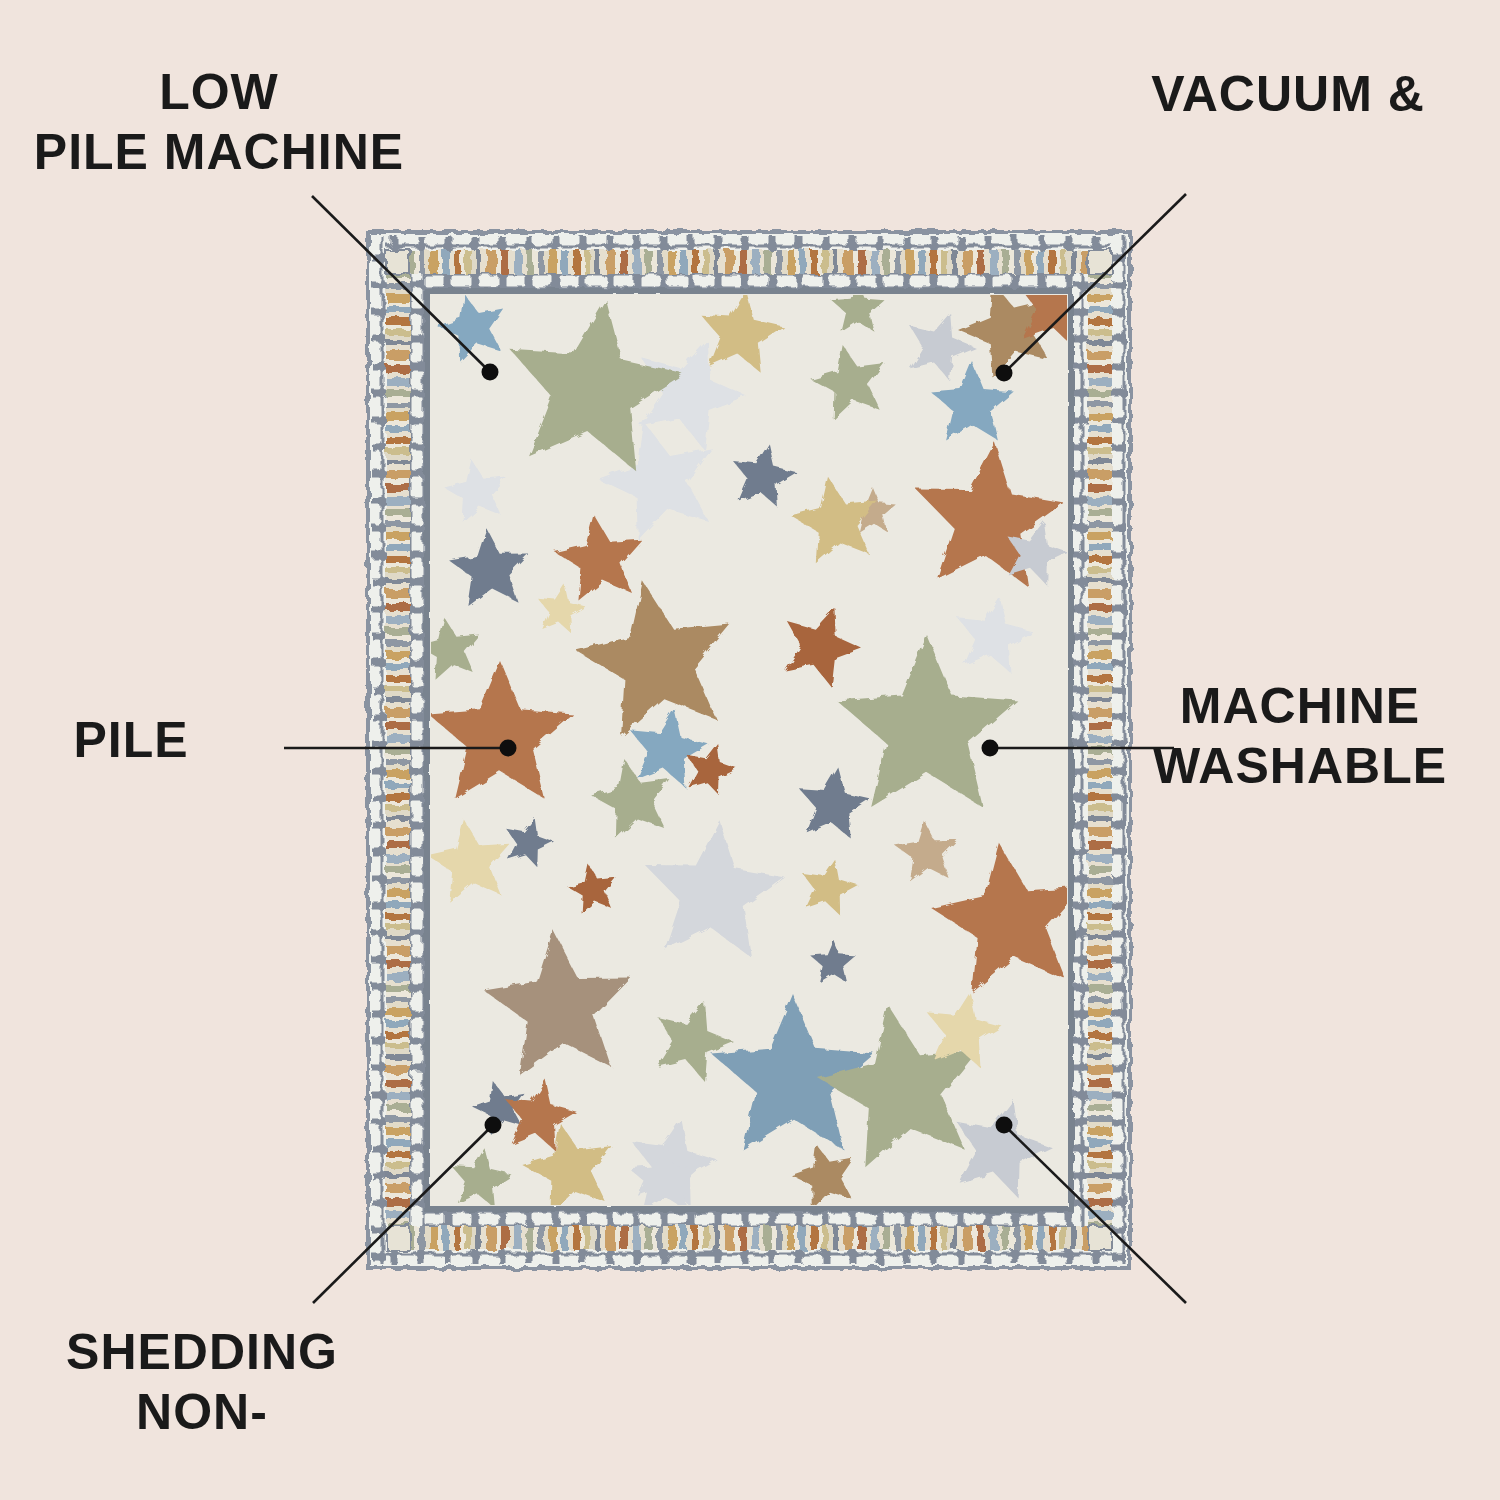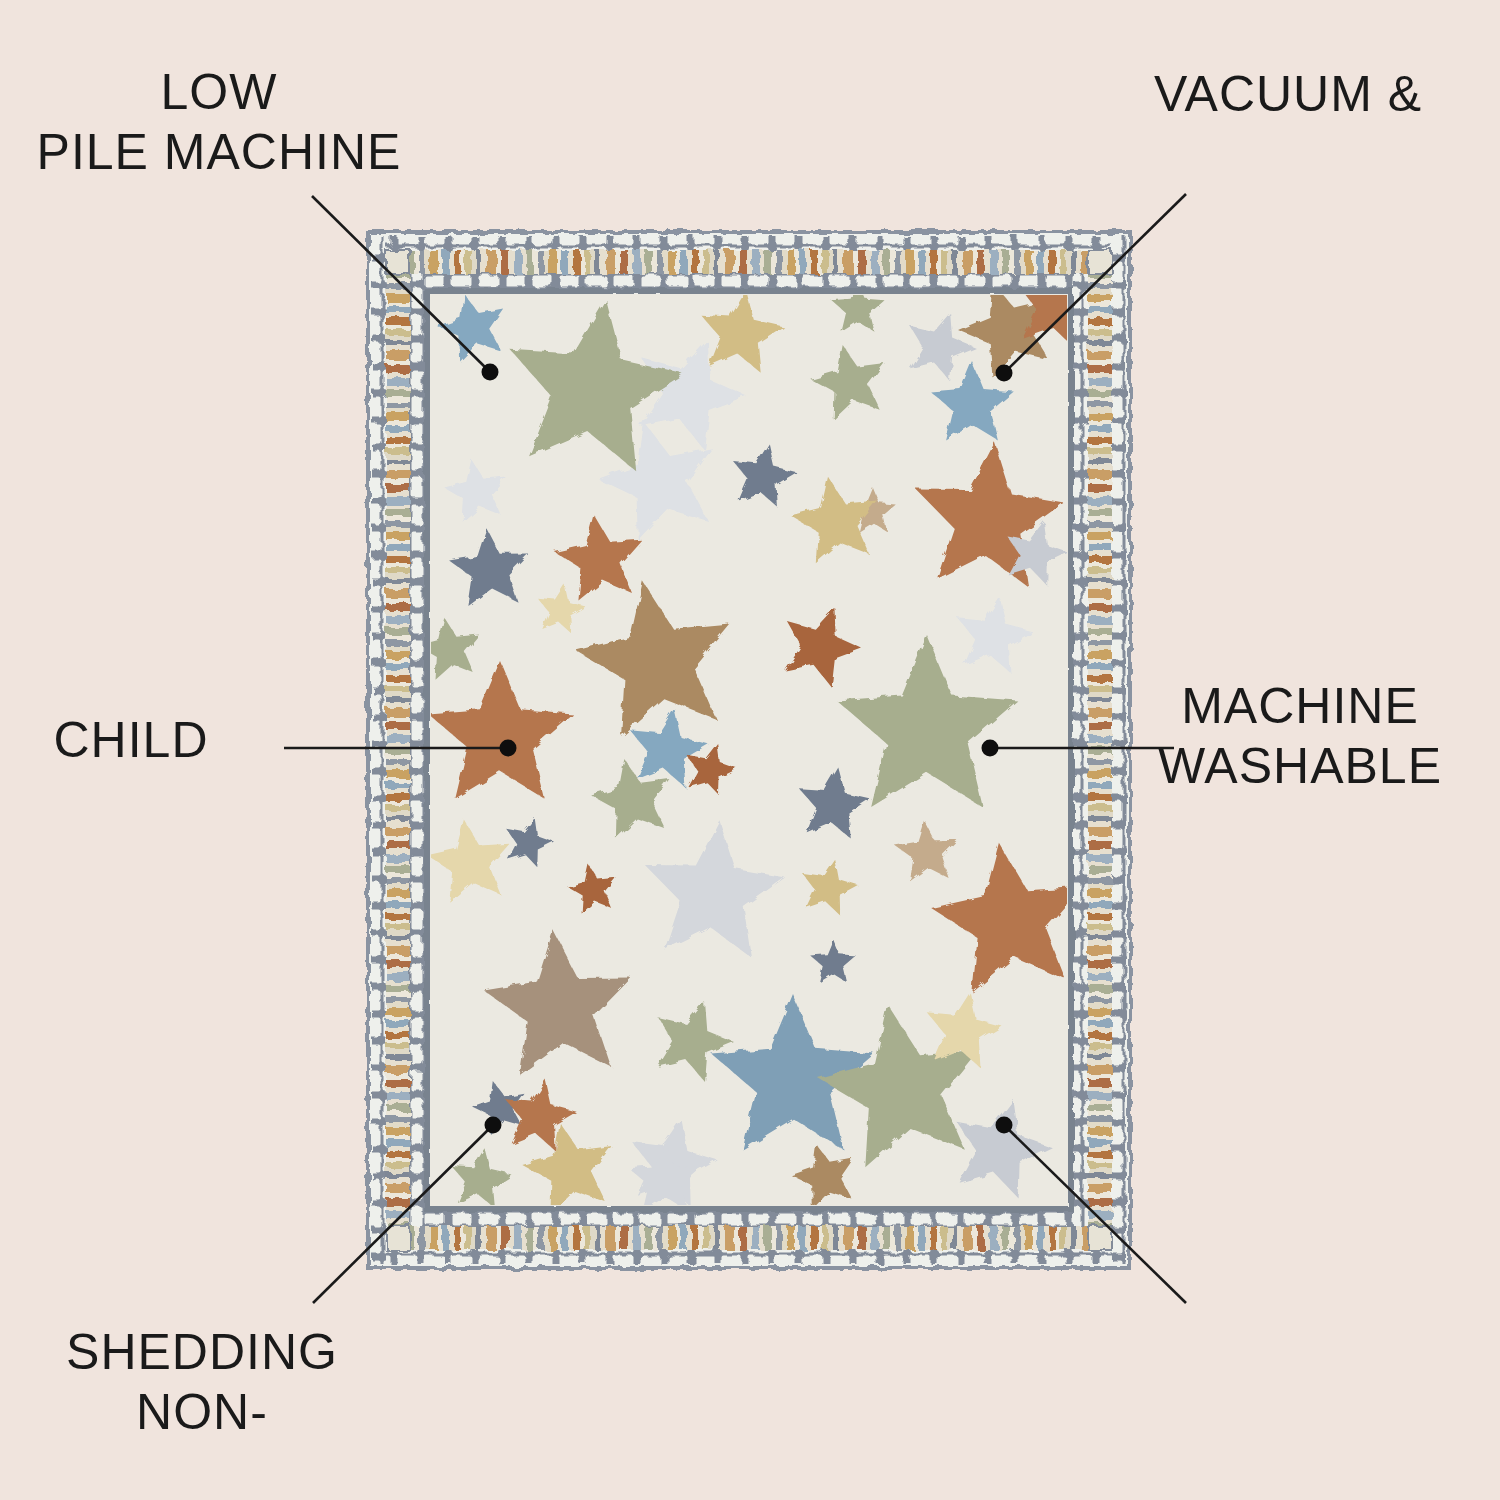--- a/index.html
+++ b/index.html
@@ -1,17 +1,17 @@
 <!DOCTYPE html>
 <html><head>
 <meta charset="utf-8">
 <style>
   html,body{margin:0;padding:0;background:#f0e4dd;}
   .canvas{position:relative;width:1500px;height:1500px;overflow:hidden;
-          font-family:"Liberation Sans",sans-serif;}
+          font-family:"Liberation Sans",sans-serif;font-weight:bold;}
   #scene{position:absolute;left:0;top:0;}
   .callout-label{position:absolute;text-align:center;
     font-size:50px;line-height:60px;letter-spacing:1px;color:#1a1a1a;}
   .callout-label .line:empty{display:none;}
   #lbl-low-pile-height{left:19px;top:62px;width:400px;}
   #lbl-vacuum-spot-clean{left:1088px;top:64px;width:400px;}
   #lbl-soft{left:1px;top:710px;width:260px;}
   #lbl-machine-washable{left:1100px;top:676px;width:400px;}
   #lbl-non-shedding{left:2px;top:1322px;width:400px;}
   #lbl-pet-child-friendly{left:1083px;top:1322px;width:400px;}
@@ -178,21 +178,21 @@
     </svg>
 
   <div class="callout-label" id="lbl-low-pile-height">
     <div class="line">LOW</div>
     <div class="line">PILE MACHINE</div>
   </div>
   <div class="callout-label" id="lbl-vacuum-spot-clean">
     <div class="line">VACUUM &amp;</div>
   </div>
   <div class="callout-label" id="lbl-soft">
-    <div class="line">CHILD</div>
+    <div class="line">PILE</div>
 
   </div>
   <div class="callout-label" id="lbl-machine-washable">
     <div class="line">MACHINE</div>
     <div class="line">WASHABLE</div>
   </div>
   <div class="callout-label" id="lbl-non-shedding">
     <div class="line">SHEDDING</div>
     <div class="line">NON-</div>
   </div>

